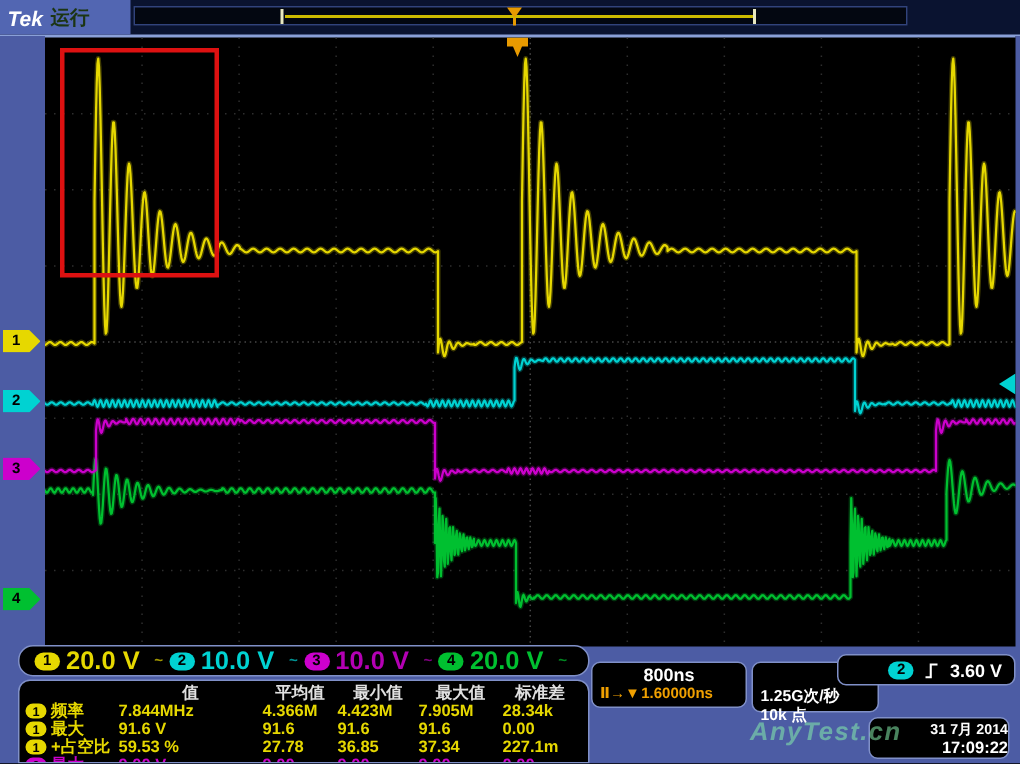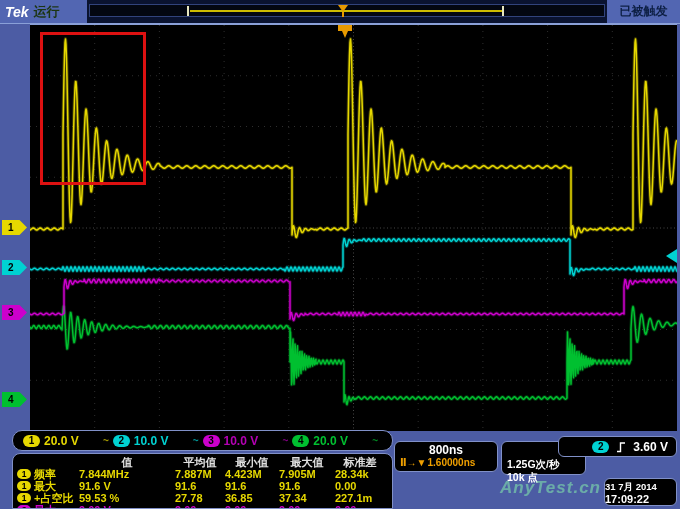--- a/index.html
+++ b/index.html
@@ -20,34 +20,34 @@
   
   .grat{position:absolute;left:30px;top:24px;width:647px;height:406px;background:#000;border-top:1px solid #8aa0d8;}
   .grat svg{display:block;}
   .chzero{position:absolute;left:2px;width:25px;height:15px;color:#000;font-size:10px;font-weight:bold;line-height:15px;padding-left:6px;box-sizing:border-box;clip-path:polygon(0 0,70% 0,100% 50%,70% 100%,0 100%);z-index:6;}
   .redbox{position:absolute;border:3px solid #dd1111;z-index:8;}
   
   .box{position:absolute;background:#000;border:1px solid #8090c8;border-radius:6px;box-sizing:border-box;z-index:10;}
   .chbar{left:12px;top:430px;width:381px;height:21px;border-radius:10px;display:flex;align-items:center;padding:0 10px;}
   .chgrp{flex:1;display:flex;align-items:center;gap:4px;cursor:pointer;}
   .chbadge{width:17px;height:12px;border-radius:7px;color:#000;font-size:10px;font-weight:bold;display:flex;align-items:center;justify-content:center;flex:none;}
-  .chscale{font-size:12px;font-weight:bold;white-space:nowrap;}
+  .chscale{font-size:17px;font-weight:bold;white-space:nowrap;}
   .squig{font-size:10px;font-weight:bold;opacity:.7;margin-left:auto;margin-right:4px;}
   .meas{left:12px;top:453px;width:381px;height:56px;border-radius:8px 8px 0 0;overflow:hidden;padding:2px 4px;}
   .mgrid{display:grid;grid-template-columns:62px 96px 50px 54px 56px 50px;height:12px;line-height:12px;font-size:11px;font-weight:bold;}
   .mhead div{color:#e0e0e0;text-align:center;}
   .mname{display:flex;align-items:center;gap:3px;}
   .mbadge{width:14px;height:10px;border-radius:6px;color:#000;font-size:8.5px;font-weight:bold;display:flex;align-items:center;justify-content:center;flex:none;}
   .tbox{left:394px;top:441px;width:104px;height:31px;padding:2px 5px;text-align:center;}
   .tscale{color:#fff;font-size:12px;font-weight:bold;line-height:13px;}
   .tdelay{color:#f0a000;font-size:10px;font-weight:bold;line-height:12px;display:flex;align-items:center;gap:1px;}
   .rbox{left:501px;top:441px;width:85px;height:31px;padding:16px 5px;color:#fff;font-size:10.5px;font-weight:bold;line-height:13px;}
   .trbox{left:558px;top:436px;width:119px;height:21px;display:flex;align-items:center;justify-content:flex-end;gap:7px;padding:0 8px;}
   .trlevel{color:#fff;font-size:12px;font-weight:bold;}
-  .dbox{left:604px;top:478px;width:73px;height:28px;text-align:left;color:#fff;padding-top:1px;}
+  .dbox{left:579px;top:478px;width:94px;height:28px;text-align:right;color:#fff;padding-top:1px;}
   .ddate{font-size:9.5px;font-weight:bold;line-height:13px;}
   .dtime{font-size:11px;font-weight:bold;line-height:12px;}
   
   .wm1{position:absolute;left:506px;top:451px;font-size:29px;font-weight:bold;letter-spacing:2px;color:#bcc3d2;opacity:.6;z-index:40;white-space:nowrap;pointer-events:none;}
   .wm2{position:absolute;left:500px;top:478px;font-size:17px;font-style:italic;font-weight:bold;letter-spacing:1px;color:#86efac;opacity:.55;z-index:40;white-space:nowrap;pointer-events:none;}
 </style>
 </head>
 <body>
 
 <div class="screen">
@@ -56,23 +56,20 @@
     <div class="run-btn">
       <span class="brand">Tek</span>
       <span class="run">运行</span>
     </div>
     <div class="record-bar"></div>
     <div class="ov-line" style="left: 190px; width: 313px;"></div>
     <div class="brk b1" style="left: 187px;"></div>
     <div class="brk b2" style="left: 502px;"></div>
     <div class="exp-marker" style="left: 338px;"></div>
     <div class="exp-stem" style="left: 342px;"></div>
-    <div class="trig-btn">
-      <span>已被触发</span>
-    </div>
   </div>
 
   <div class="grat">
     <svg id="wavesvg" width="647" height="406" viewBox="0 0 647 406">
         <line x1="64.7" y1="0" x2="64.7" y2="406" stroke="#2e2e2e" stroke-width="1" stroke-dasharray="1,5"></line>
         <line x1="129.4" y1="0" x2="129.4" y2="406" stroke="#2e2e2e" stroke-width="1" stroke-dasharray="1,5"></line>
         <line x1="194.10000000000002" y1="0" x2="194.10000000000002" y2="406" stroke="#2e2e2e" stroke-width="1" stroke-dasharray="1,5"></line>
         <line x1="258.8" y1="0" x2="258.8" y2="406" stroke="#2e2e2e" stroke-width="1" stroke-dasharray="1,5"></line>
         <line x1="323.5" y1="0" x2="323.5" y2="406" stroke="#474747" stroke-width="1" stroke-dasharray="1,2.5"></line>
         <line x1="388.20000000000005" y1="0" x2="388.20000000000005" y2="406" stroke="#2e2e2e" stroke-width="1" stroke-dasharray="1,5"></line>
@@ -140,21 +137,21 @@
         <div>最大值</div>
         <div>标准差</div>
       </div>
     <div id="mrows">
         <div class="mgrid" style="color: rgb(230, 216, 0);">
           <div class="mname">
             <span class="mbadge" style="background: rgb(230, 216, 0);">1</span>
             <span>频率</span>
           </div>
           <div>7.844MHz</div>
-          <div>7.887M</div>
+          <div>4.366M</div>
           <div>4.423M</div>
           <div>7.905M</div>
           <div>28.34k</div>
         </div>
         <div class="mgrid" style="color: rgb(230, 216, 0);">
           <div class="mname">
             <span class="mbadge" style="background: rgb(230, 216, 0);">1</span>
             <span>最大</span>
           </div>
           <div>91.6 V</div>

